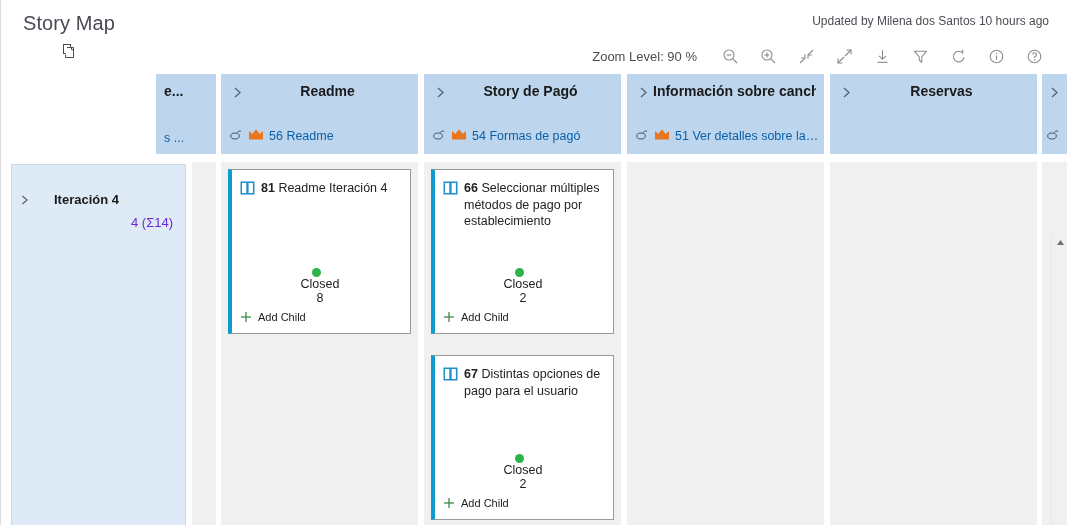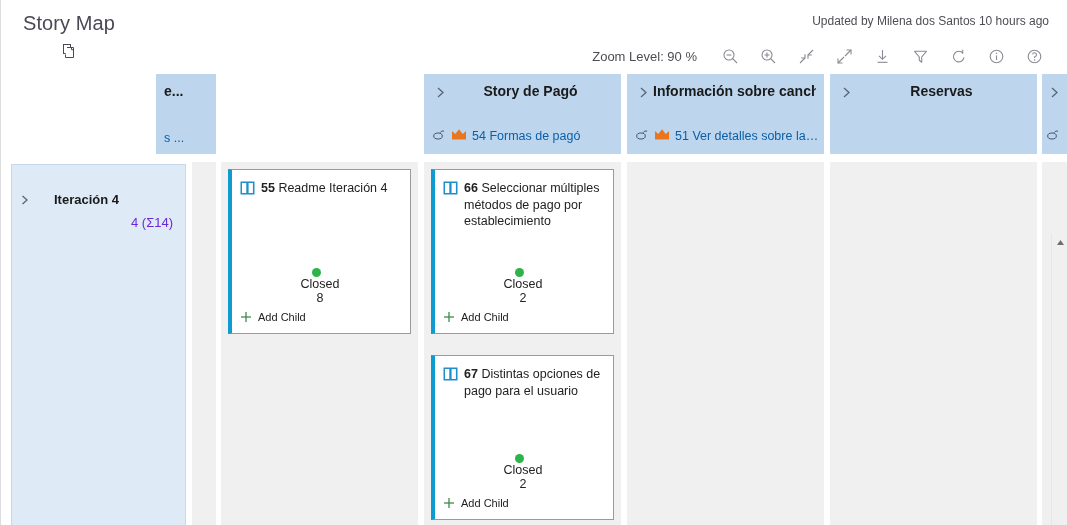--- a/index.html
+++ b/index.html
@@ -344,20 +344,44 @@
 
       <div class="col-header" style="left:155px; width:60px;">
         <div class="ch-top">
           <div class="ch-title left" style="padding-left:0;">e...</div>
         </div>
         <div class="ch-epic">
           <span class="ch-epic-text">s ...</span>
         </div>
       </div>
 
+      <div class="col-header" style="left:220px; width:197px;">
+        <div class="ch-top">
+          <span class="ch-chevron">
+            <svg width="11" height="13" viewBox="0 0 11 13">
+                <polyline points="3,2 8,6.5 3,11" fill="none" stroke="#5a6472" stroke-width="1.3"></polyline>
+              </svg>
+          </span>
+          <div class="ch-title">Readme</div>
+        </div>
+        <div class="ch-epic">
+          <span class="eye-icon">
+            <svg width="14" height="12" viewBox="0 0 14 12">
+              <ellipse cx="6" cy="7" rx="4.3" ry="3" fill="none" stroke="#41566e" stroke-width="1"></ellipse>
+              <path d="M8.2 3.6 a3 3 0 0 1 3.9 -1.4" fill="none" stroke="#41566e" stroke-width="1"></path>
+            </svg>
+          </span>
+          <span class="crown-icon">
+            <svg width="16" height="13" viewBox="0 0 16 13">
+              <path d="M1 11.5 L1 3 L4.3 6 L8 1.3 L11.7 6 L15 3 L15 11.5 Z" fill="#e8761e"></path>
+            </svg>
+          </span>
+          <span class="ch-epic-text">56 Readme</span>
+        </div>
+      </div>
 
       <div class="col-header" style="left:423px; width:197px;">
         <div class="ch-top">
           <span class="ch-chevron">
             <svg width="11" height="13" viewBox="0 0 11 13">
                 <polyline points="3,2 8,6.5 3,11" fill="none" stroke="#5a6472" stroke-width="1.3"></polyline>
               </svg>
           </span>
           <div class="ch-title">Story de Pagó</div>
         </div>
@@ -457,21 +481,21 @@
 
       <div class="card" style="left:227px; top:15px; width:183px; height:165px;">
         <div class="card-title-row">
           <span class="book-icon">
             <svg width="15" height="14" viewBox="0 0 15 14">
               <rect x="0.5" y="0.5" width="14" height="13" fill="#1f8fc9"></rect>
               <rect x="2" y="2" width="4.3" height="10" fill="#ffffff"></rect>
               <rect x="8.6" y="2" width="4.3" height="10" fill="#ffffff"></rect>
             </svg>
           </span>
-          <span class="card-title"><b class="card-id">55</b> <span>Readme Iteración 4</span></span>
+          <span class="card-title"><b class="card-id">81</b> <span>Readme Iteración 4</span></span>
         </div>
         <div class="card-footer">
           <div class="state-row">
             <span class="state-dot"></span>
             <span class="state-name">Closed</span>
             <span class="state-count">8</span>
           </div>
           <div class="add-child">
             <span class="plus-icon">
               <svg width="12" height="12" viewBox="0 0 12 12">

